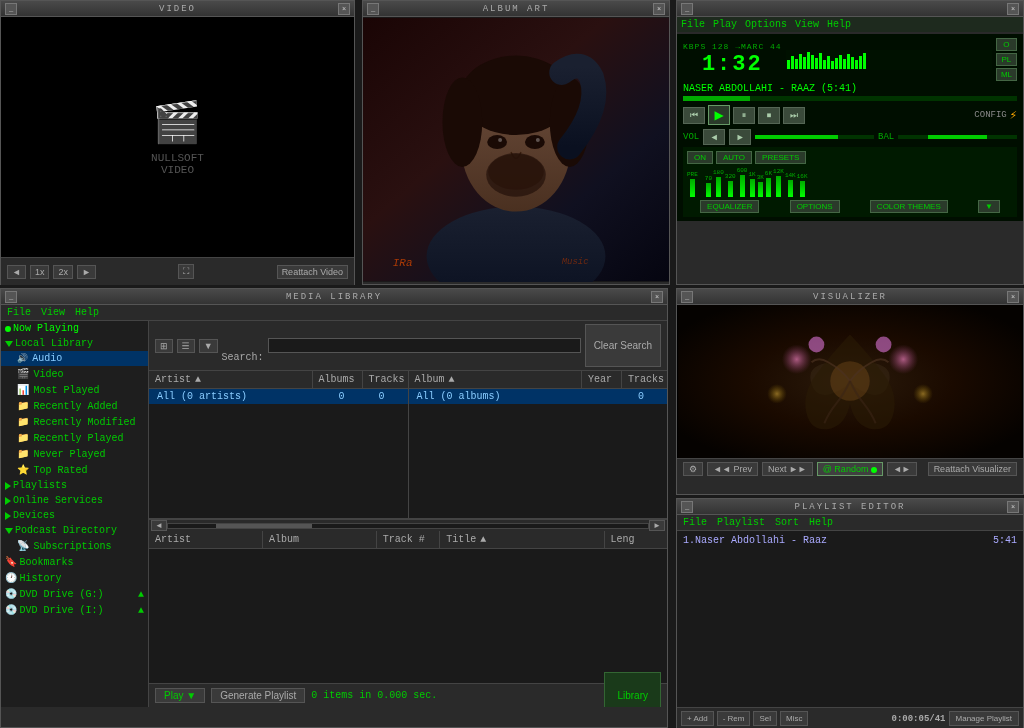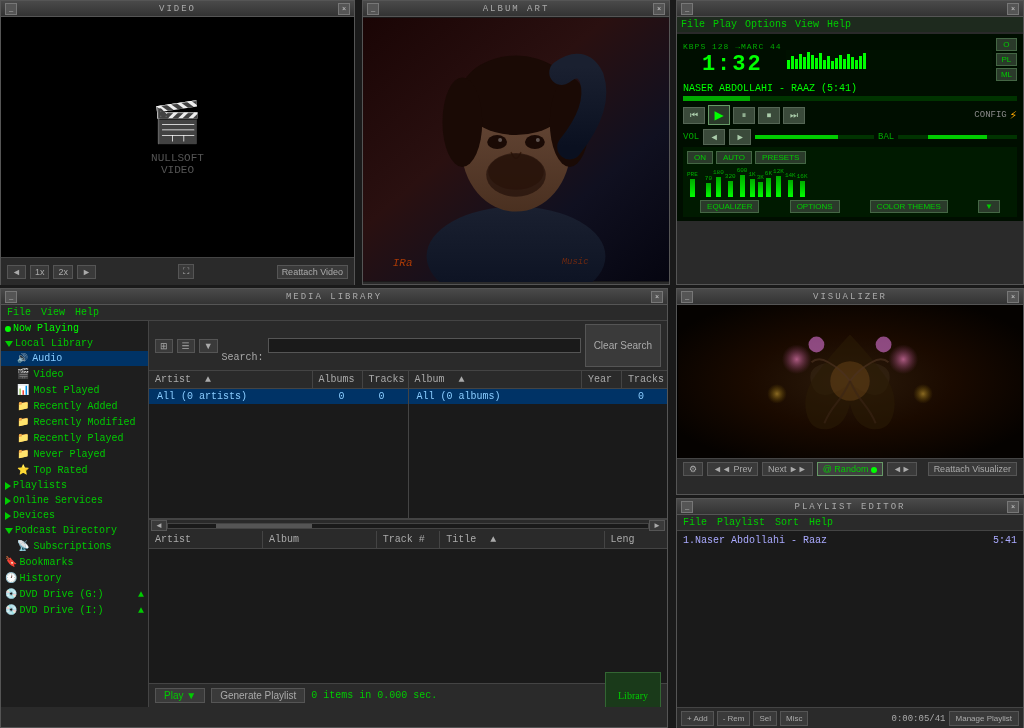--- a/index.html
+++ b/index.html
@@ -347,21 +347,21 @@
       display: flex;
       background: #2a2a2a;
       border-bottom: 1px solid #444;
       font-size: 10px;
       color: #aaa;
     }
     .ml-th {
       padding: 3px 6px;
       flex: 1;
       display: flex;
-      gap: 14px;
+      gap: 4px;
       cursor: pointer;
       border-right: 1px solid #444;
     }
     .ml-th:last-child { border-right: none; }
     .ml-table-body {
       flex: 1;
       overflow-y: auto;
       background: #1a1a1a;
     }
     .ml-row {
@@ -514,20 +514,21 @@
       border: 1px solid #555;
       color: #aaa;
       font-size: 8px;
       padding: 2px 5px;
       cursor: pointer;
     }
     .pl-time {
       color: #aaa;
       font-size: 9px;
       margin-left: auto;
+      font-weight: bold;
     }
     .pl-manage-btn {
       background: #3a3a3a;
       border: 1px solid #555;
       color: #aaa;
       font-size: 8px;
       padding: 2px 6px;
       cursor: pointer;
     }
 
@@ -571,21 +572,20 @@
       border-top: 6px solid #00cc00;
     }
 
     .library-tab {
       background: #1a3a1a;
       border: 1px solid #336633;
       color: #00cc00;
       font-size: 10px;
       padding: 17px 12px;
       cursor: pointer;
-      font-family: Liberation Serif, serif;
     }
     .speaker-icon { color: #00cc00; font-size: 9px; }
 
     
     .winamp-side-btns {
       display: flex;
       flex-direction: column;
       gap: 2px;
     }
     .wsb {

